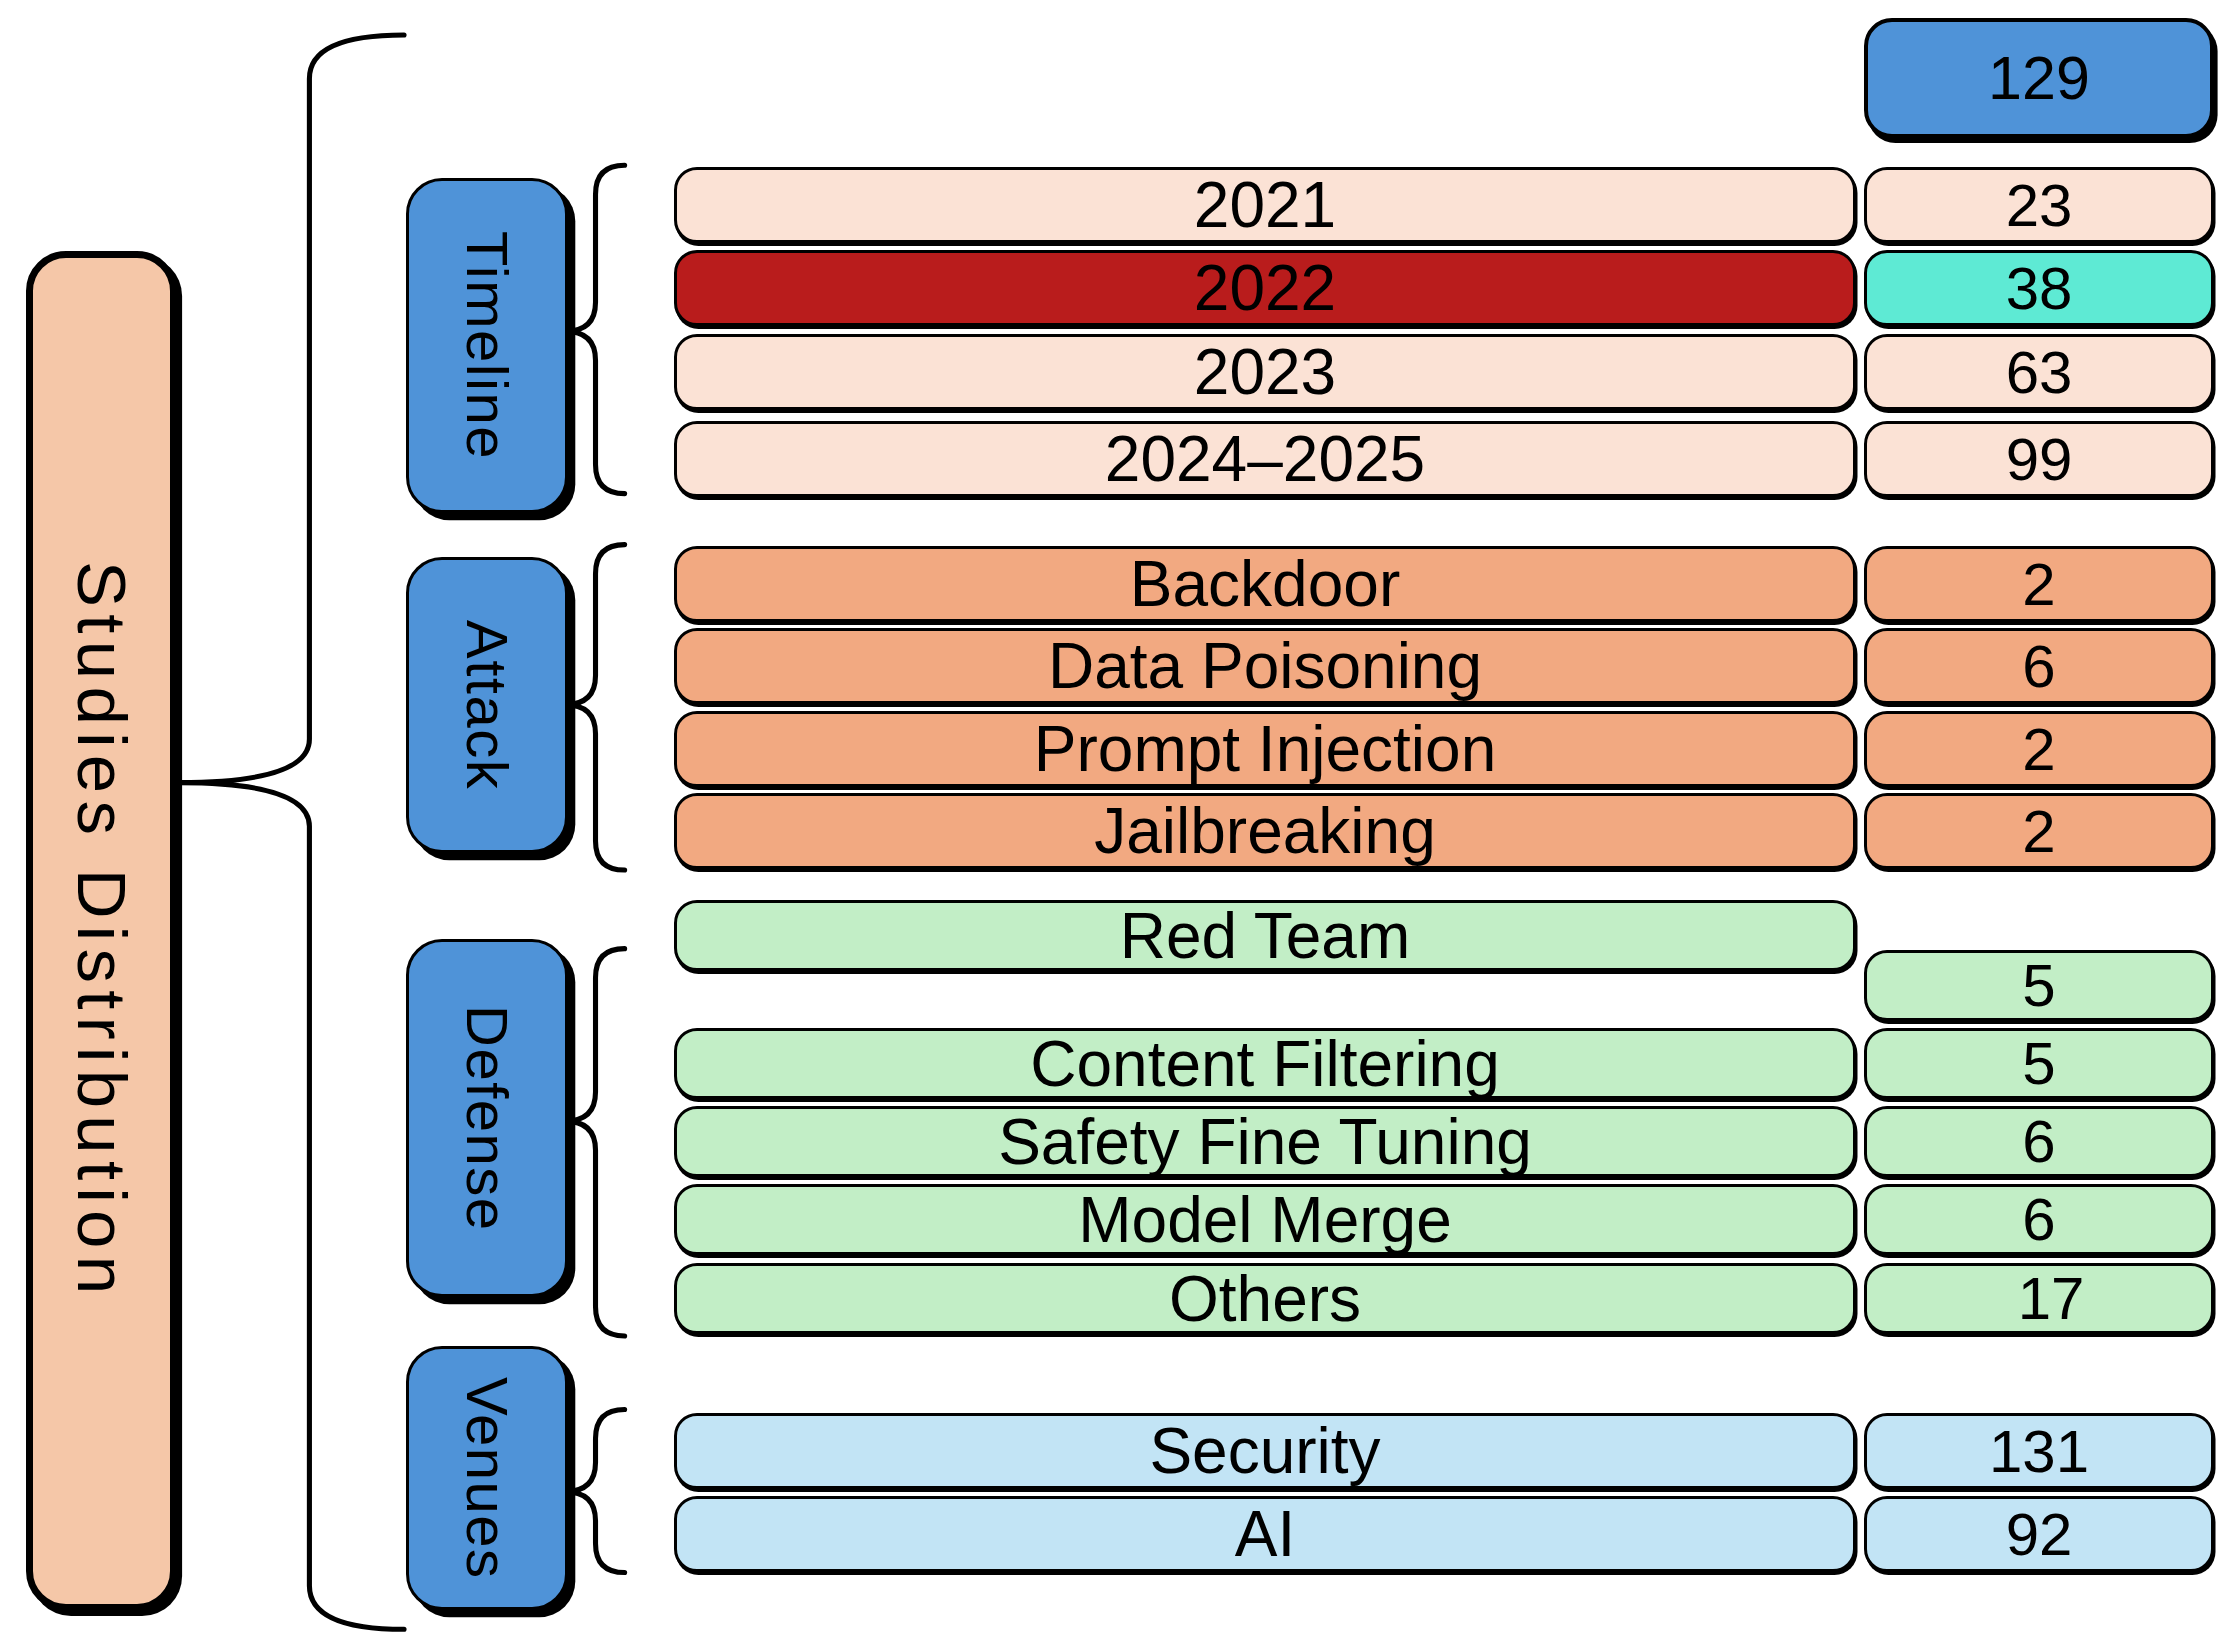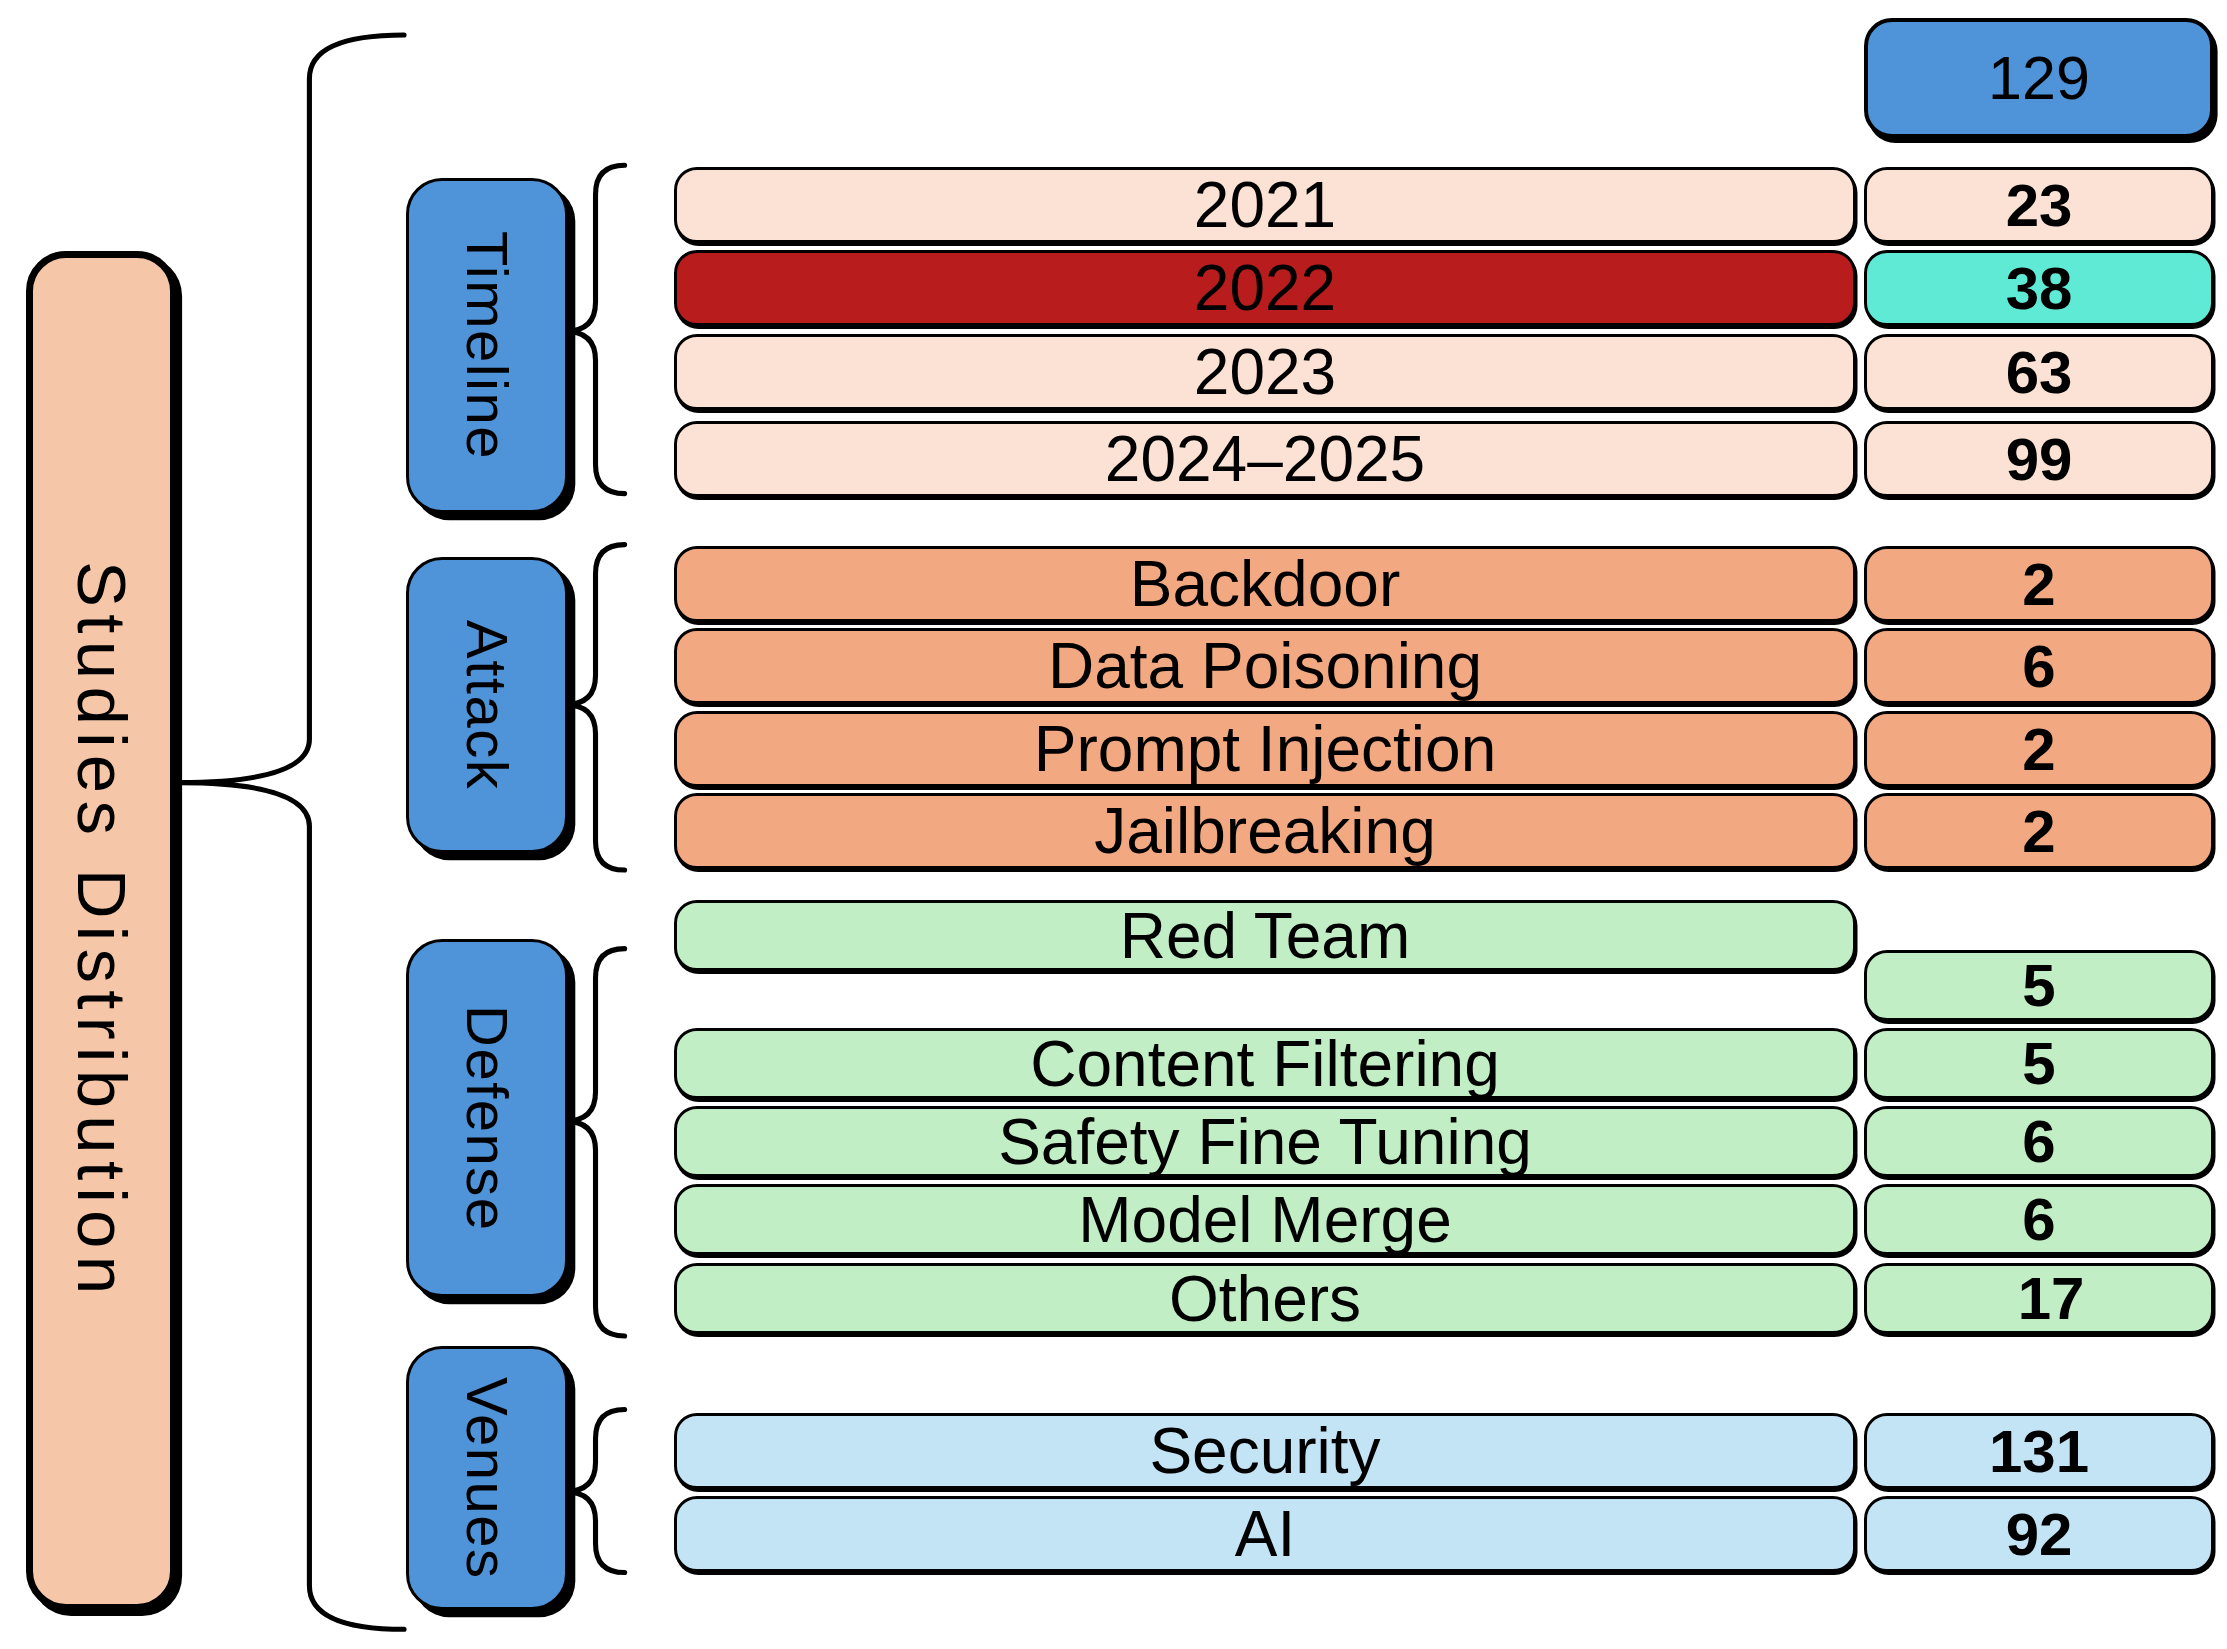--- a/index.html
+++ b/index.html
@@ -69,21 +69,21 @@
   .rowbox {
     border-radius: 23px;
     box-shadow: 1.5px 2.9px 0 #000;
     font-size: 64px;
     font-weight: 300;
   }
   .countbox {
     border-radius: 23px;
     box-shadow: 1.5px 2.9px 0 #000;
     font-size: 60px;
-    font-weight: 700;
+    font-weight: 400;
   }
 </style>
 </head>
 <body>
 
 <div class="canvas">
 
   <svg class="braces" id="braces" viewBox="0 0 3059 2265" xmlns="http://www.w3.org/2000/svg">
       <path d="M 555 48 Q 425 48 425 108 L 425 1015 Q 425 1075 246 1075 Q 425 1075 425 1135 L 425 2178 Q 425 2238 555 2238" fill="none" stroke="#000000" stroke-width="7" stroke-linecap="round" stroke-linejoin="round"></path>
       <path d="M 858 227 Q 818 227 818 267 L 818 415 Q 818 455 776 455 Q 818 455 818 495 L 818 638 Q 818 678 858 678" fill="none" stroke="#000000" stroke-width="7" stroke-linecap="round" stroke-linejoin="round"></path>

